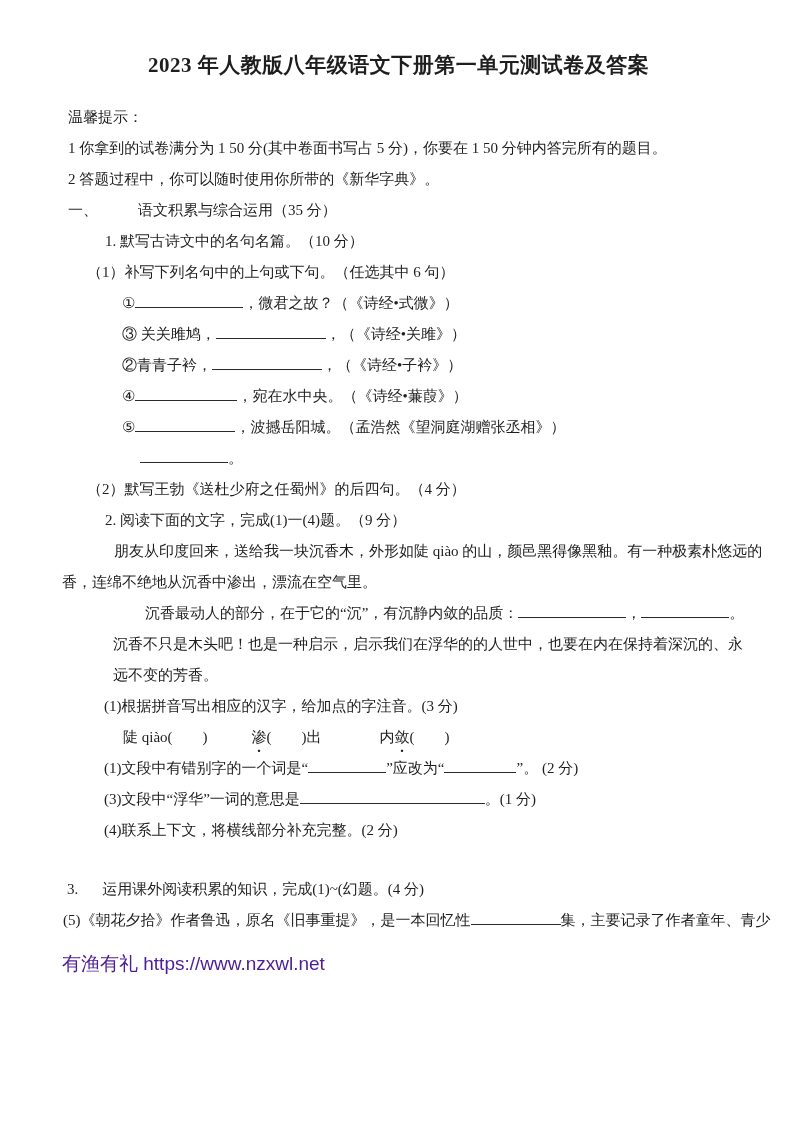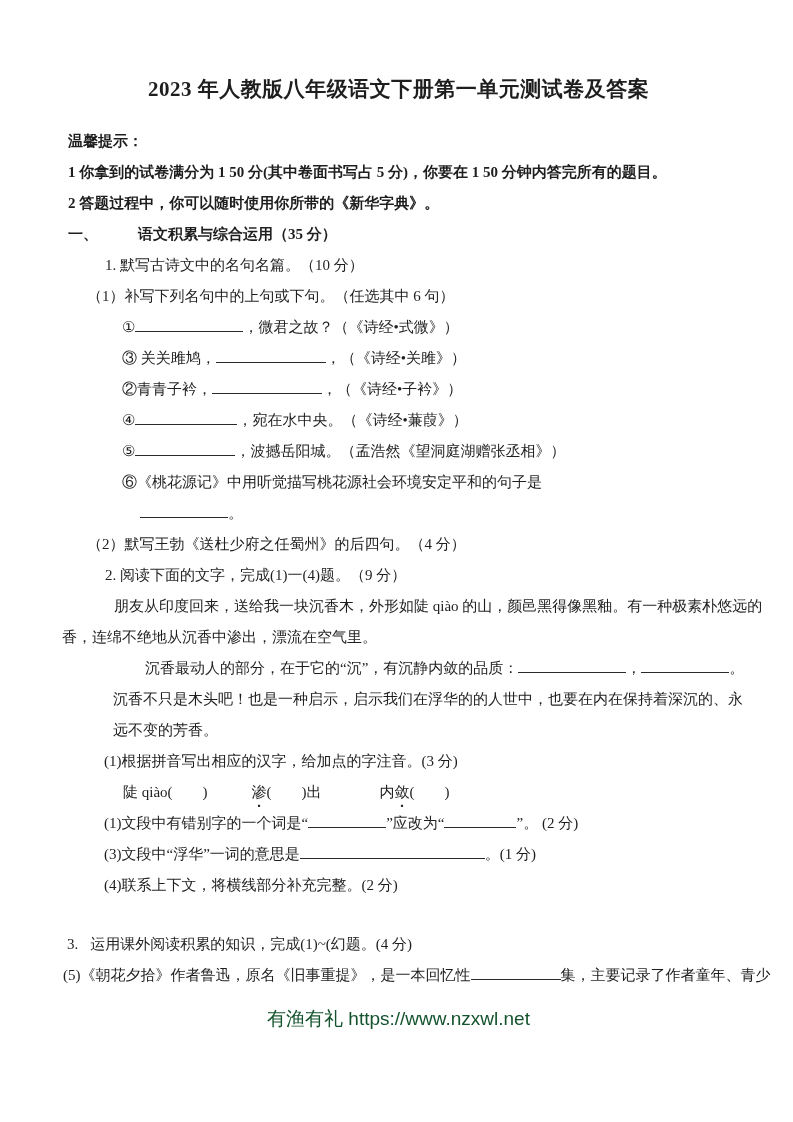--- a/index.html
+++ b/index.html
@@ -1,48 +1,48 @@
 <!DOCTYPE html>
 <html><head>
 <meta charset="utf-8">
 <style>
   html,body{margin:0;padding:0;background:#ffffff;}
   .page{
     position:relative;
     width:793px;height:1122px;
     background:#ffffff;
     box-sizing:border-box;
-    padding:72px 58px 0 62px;
+    padding:48px 58px 0 62px;
     overflow:hidden;
     font-family:"Liberation Serif","DejaVu Serif",serif;
     color:#1e1e1e;
   }
   .title{
     margin:0 0 20px 0;
     font-size:21px;
     line-height:34px;
     font-weight:bold;
     text-align:center;
     white-space:nowrap;
     letter-spacing:0.5px;
   }
   .line{
     font-size:15px;
     line-height:31px;
     height:31px;
     white-space:nowrap;
   }
-  .bold{font-weight:bold;}
+  .bold{font-weight:normal;}
   .ml1{margin-left:1px}.ml5{margin-left:5px}.ml6{margin-left:6px}
   .ml25{margin-left:25px}.ml30{margin-left:30px}.ml40{margin-left:52px}
   .ml42{margin-left:42px}.ml43{margin-left:43px}.ml51{margin-left:51px}
   .ml60{margin-left:60px}.ml61{margin-left:61px}.ml78{margin-left:78px}
   .ml83{margin-left:83px}
   .secgap{margin-left:40px;}
-  .q3gap{margin-left:12px;}
+  .q3gap{margin-left:24px;}
   .bl{
     display:inline-block;
     height:15px;
     border-bottom:1px solid #2a2a2a;
     vertical-align:baseline;
   }
   .pygap1{display:inline-block;width:44px;}
   .pygap2{display:inline-block;width:58px;}
   .dotu{position:relative;display:inline-block;}
   .dotu::after{
@@ -51,24 +51,23 @@
     left:50%;
     transform:translateX(-50%);
     top:14px;
     font-size:15px;
     font-weight:bold;
     color:#1e1e1e;
   }
   .vgap{height:28px;}
   .footer{
     margin-top:12px;
-    text-align:center;
     font-size:19px;
     line-height:31px;
-    color:#14532d;
+    color:#4c1d95;
     font-family:"Liberation Sans","DejaVu Sans",sans-serif;
     white-space:nowrap;
   }
 </style>
 </head>
 <body>
 
 <div class="page">
 
   <h1 class="title">2023 年人教版八年级语文下册第一单元测试卷及答案</h1>
@@ -85,21 +84,20 @@
   <div class="line ml60"><span>①</span><span class="bl" style="width:108px"></span><span>，微君之故？（《诗经•式微》）</span></div>
 
   <div class="line ml60"><span>③ 关关雎鸠，</span><span class="bl" style="width:110px"></span><span>，（《诗经•关雎》）</span></div>
 
   <div class="line ml60"><span>②青青子衿，</span><span class="bl" style="width:110px"></span><span>，（《诗经•子衿》）</span></div>
 
   <div class="line ml60"><span>④</span><span class="bl" style="width:102px"></span><span>，宛在水中央。（《诗经•蒹葭》）</span></div>
 
   <div class="line ml60"><span>⑤</span><span class="bl" style="width:100px"></span><span>，波撼岳阳城。（孟浩然《望洞庭湖赠张丞相》）</span></div>
 
-  <div class="line ml60">⑥《桃花源记》中用听觉描写桃花源社会环境安定平和的句子是</div>
 
   <div class="line ml78"><span class="bl" style="width:88px"></span><span>。</span></div>
 
   <div class="line ml25">（2）默写王勃《送杜少府之任蜀州》的后四句。（4 分）</div>
 
   <div class="line ml43">2. 阅读下面的文字，完成(1)一(4)题。（9 分）</div>
 
   <div class="line ml40">朋友从印度回来，送给我一块沉香木，外形如陡 qiào 的山，颜邑黑得像黑釉。有一种极素朴悠远的</div>
   <div class="line">香，连绵不绝地从沉香中渗出，漂流在空气里。</div>
 

